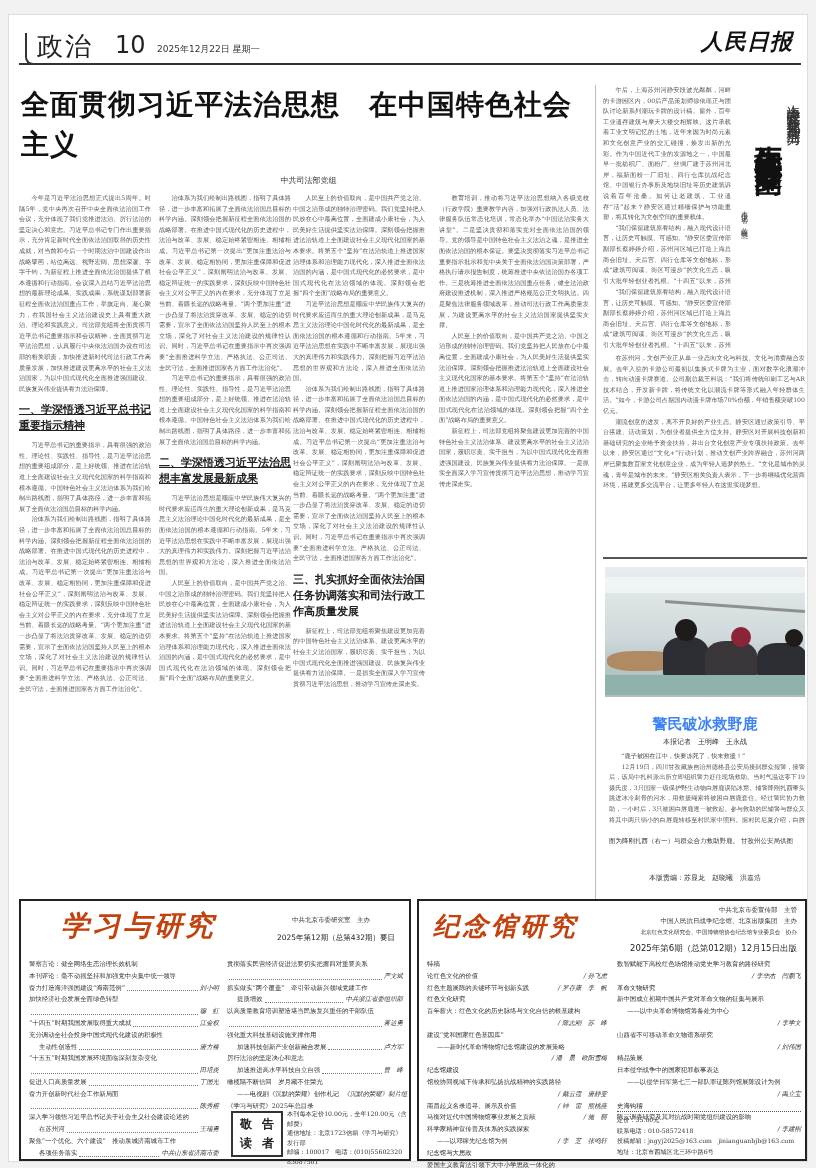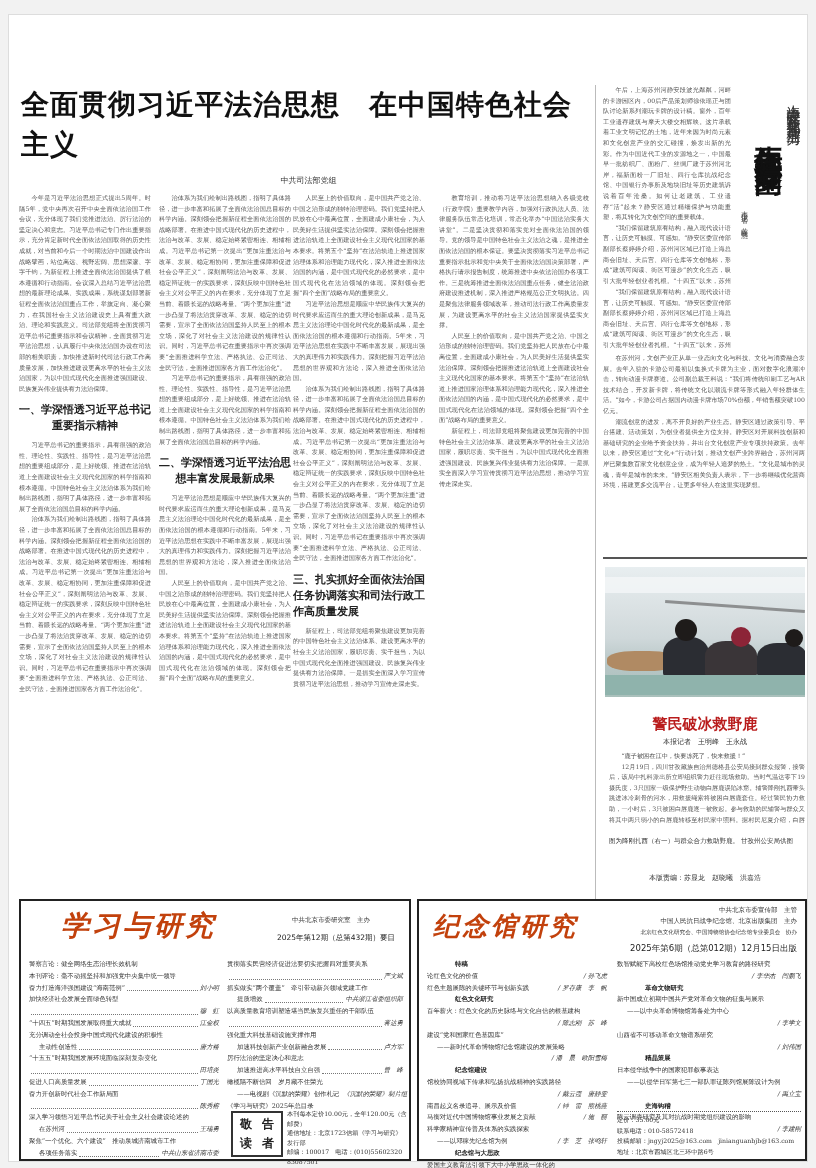--- a/index.html
+++ b/index.html
@@ -16,62 +16,69 @@
   
   .headline { position: absolute; left: 12px; top: 70px; width: 575px; text-align: left; font-family: "DejaVu Sans", sans-serif; font-weight: bold; color: #111; }
   .headline .l1 { font-size: 28px; letter-spacing: 1px; line-height: 40px; }
   .headline .l2 { font-size: 28px; letter-spacing: 1px; line-height: 40px; }
   .byline-main { position: absolute; left: 12px; top: 160px; width: 575px; text-align: center; font-size: 8px; color: #333; }
   
   .col { position: absolute; font-size: 6.2px; line-height: 10.6px; color: #444; text-align: justify; overflow: hidden; }
   .col p { text-indent: 2em; }
   .textfill { color: #555; word-break: break-all; }
   .subhead { font-family: "DejaVu Sans", sans-serif; font-size: 11px; line-height: 16px; color: #222; font-weight: bold; margin: 8px 0 6px; }
-  .subhead.center { text-align: center; }
+  .subhead.center { text-align: left; text-decoration: underline; }
   
   .vtitle-small { position: absolute; left: 776px; top: 78px; writing-mode: vertical-rl; font-size: 14px; letter-spacing: 2px; color: #333; }
   .vtitle-big { position: absolute; left: 744px; top: 108px; writing-mode: vertical-rl; font-size: 28px; font-weight: bold; color: #111; letter-spacing: 2px; line-height: 30px; }
   .vbyline { position: absolute; left: 730px; top: 190px; writing-mode: vertical-rl; font-size: 7px; color: #444; letter-spacing: 2px; }
   .rule-h { position: absolute; height: 2px; background: #555; }
   .photo { position: absolute; left: 596px; top: 552px; width: 200px; height: 96px; overflow: hidden;
     background: linear-gradient(180deg, #e8eef0 0%, #d9e0e2 35%, #cfd8da 55%, #b7c6c6 75%, #a9c0bb 100%); }
   .photo .ice1 { position: absolute; left: 0; top: 10px; width: 200px; height: 16px; background: #f4f6f7; opacity: .8; }
   .photo .crack { position: absolute; left: 60px; top: 38px; width: 140px; height: 3px; background: #8d8f90; transform: rotate(4deg); }
   .photo .person { position: absolute; border-radius: 40% 40% 10% 10%; background: #2b2d33; }
   .photo .head { position: absolute; border-radius: 50%; background: #1e1b1a; }
   .photo .deer { position: absolute; left: 2px; top: 84px; width: 70px; height: 20px; background: #b08a63; border-radius: 40%; }
   .photo .water { position: absolute; left: 0; top: 108px; width: 200px; height: 20px; background: #8fb3ac; }
-  .photo-title { position: absolute; left: 596px; top: 700px; width: 200px; text-align: center; font-size: 15px; font-weight: bold; color: #b91c1c; }
+  .photo-title { position: absolute; left: 596px; top: 700px; width: 200px; text-align: center; font-size: 15px; font-weight: bold; color: #3b82f6; }
   .photo-byline { position: absolute; left: 596px; top: 722px; width: 200px; text-align: center; font-size: 7px; color: #333; }
   .photo-caption { position: absolute; left: 600px; top: 736px; width: 196px; font-size: 6.2px; line-height: 10.6px; color: #444; text-align: justify; }
   .photo-credit { position: absolute; left: 600px; top: 822px; width: 196px; font-size: 6.5px; color: #333; }
   .designers { position: absolute; left: 596px; top: 858px; width: 200px; text-align: center; font-size: 7px; color: #333; }
   .vline { position: absolute; width: 1px; background: #bbb; }
   
   .ad { position: absolute; border: 2px solid #222; background: #fff; }
   .ad-logo { position: absolute; font-family: "DejaVu Serif", serif; font-style: italic; font-weight: bold; color: #c2410c; letter-spacing: 3px; }
   .ad-meta { position: absolute; font-size: 6.5px; color: #333; text-align: right; line-height: 11px; }
   .ad-issue { position: absolute; font-family: "DejaVu Sans", sans-serif; font-size: 8.5px; color: #222; }
   .toc { position: absolute; font-size: 6.4px; line-height: 11.8px; color: #333; }
   .toc-row { display: flex; justify-content: space-between; white-space: nowrap; }
   .toc-row .t { flex: 0 1 auto; }
   .toc-row .dots { flex: 1 1 auto; border-bottom: 1px dotted #777; margin: 0 2px 3px; }
   .toc-row .a { flex: 0 0 auto; font-style: italic; }
   .toc-row.indent .t { padding-left: 10px; }
-  .toc-head { font-weight: bold; color: #222; margin-left: 28px; }
+  .toc-head { font-weight: normal; color: #222; }
   .notice-box { position: absolute; border: 2px solid #333; width: 52px; height: 46px; display: grid; grid-template-columns: 1fr 1fr; align-items: center; justify-items: center; font-size: 12px; font-weight: bold; color: #222; padding: 2px; }
   .notice-info { position: absolute; font-size: 6.2px; line-height: 9.6px; color: #333; }
   .dotsep { position: absolute; border-top: 1px dotted #555; }
   .watermark { position: absolute; left: 282px; top: 910px; font-family: "DejaVu Serif", serif; font-size: 30px; color: #3e6fc2; opacity: .75; letter-spacing: 1px; white-space: nowrap; }
 </style>
 </head>
 <body>
 
 <div class="page">
 
+  <div class="masthead">
+    <div class="mh-bracket"></div>
+    <div class="section-name">政治</div>
+    <div class="page-num">10</div>
+    <div class="pub-date">2025年12月22日 星期一</div>
+    <div class="paper-logo">人民日报</div>
+  </div>
 
   <div class="headline">
     <div class="l1">全面贯彻习近平法治思想　在中国特色社会主义</div>
   </div>
   <div class="byline-main">中共司法部党组</div>
 
   <div class="col" style="left:10px; top:178px; width:132px; height:710px;">
     <p class="textfill">今年是习近平法治思想正式提出5周年。时隔5年，党中央再次召开中央全面依法治国工作会议，充分体现了我们党推进法治、厉行法治的坚定决心和意志。习近平总书记专门作出重要指示，充分肯定新时代全面依法治国取得的历史性成就，对当前和今后一个时期法治中国建设作出战略擘画，站位高远、视野宏阔、思想深邃、字字千钧，为新征程上推进全面依法治国提供了根本遵循和行动指南。会议深入总结习近平法治思想的最新理论成果、实践成果，系统谋划部署新征程全面依法治国重点工作，举旗定向、凝心聚力，在我国社会主义法治建设史上具有重大政治、理论和实践意义。司法部党组将全面贯彻习近平总书记重要指示和会议精神，全面贯彻习近平法治思想，认真履行中央依法治国办设在司法部的相关职责，加快推进新时代司法行政工作高质量发展，加快推进建设更高水平的社会主义法治国家，为以中国式现代化全面推进强国建设、民族复兴伟业提供有力法治保障。</p>
     <div class="subhead center">一、学深悟透习近平总书记重要指示精神</div>
     <p class="textfill">习近平总书记的重要指示，具有很强的政治性、理论性、实践性、指导性，是习近平法治思想的重要组成部分，是上好统领、推进在法治轨道上全面建设社会主义现代化国家的科学指南和根本遵循。中国特色社会主义法治体系为我们绘制出路线图，指明了具体路径，进一步丰富和拓展了全面依法治国总目标的科学内涵。</p>

